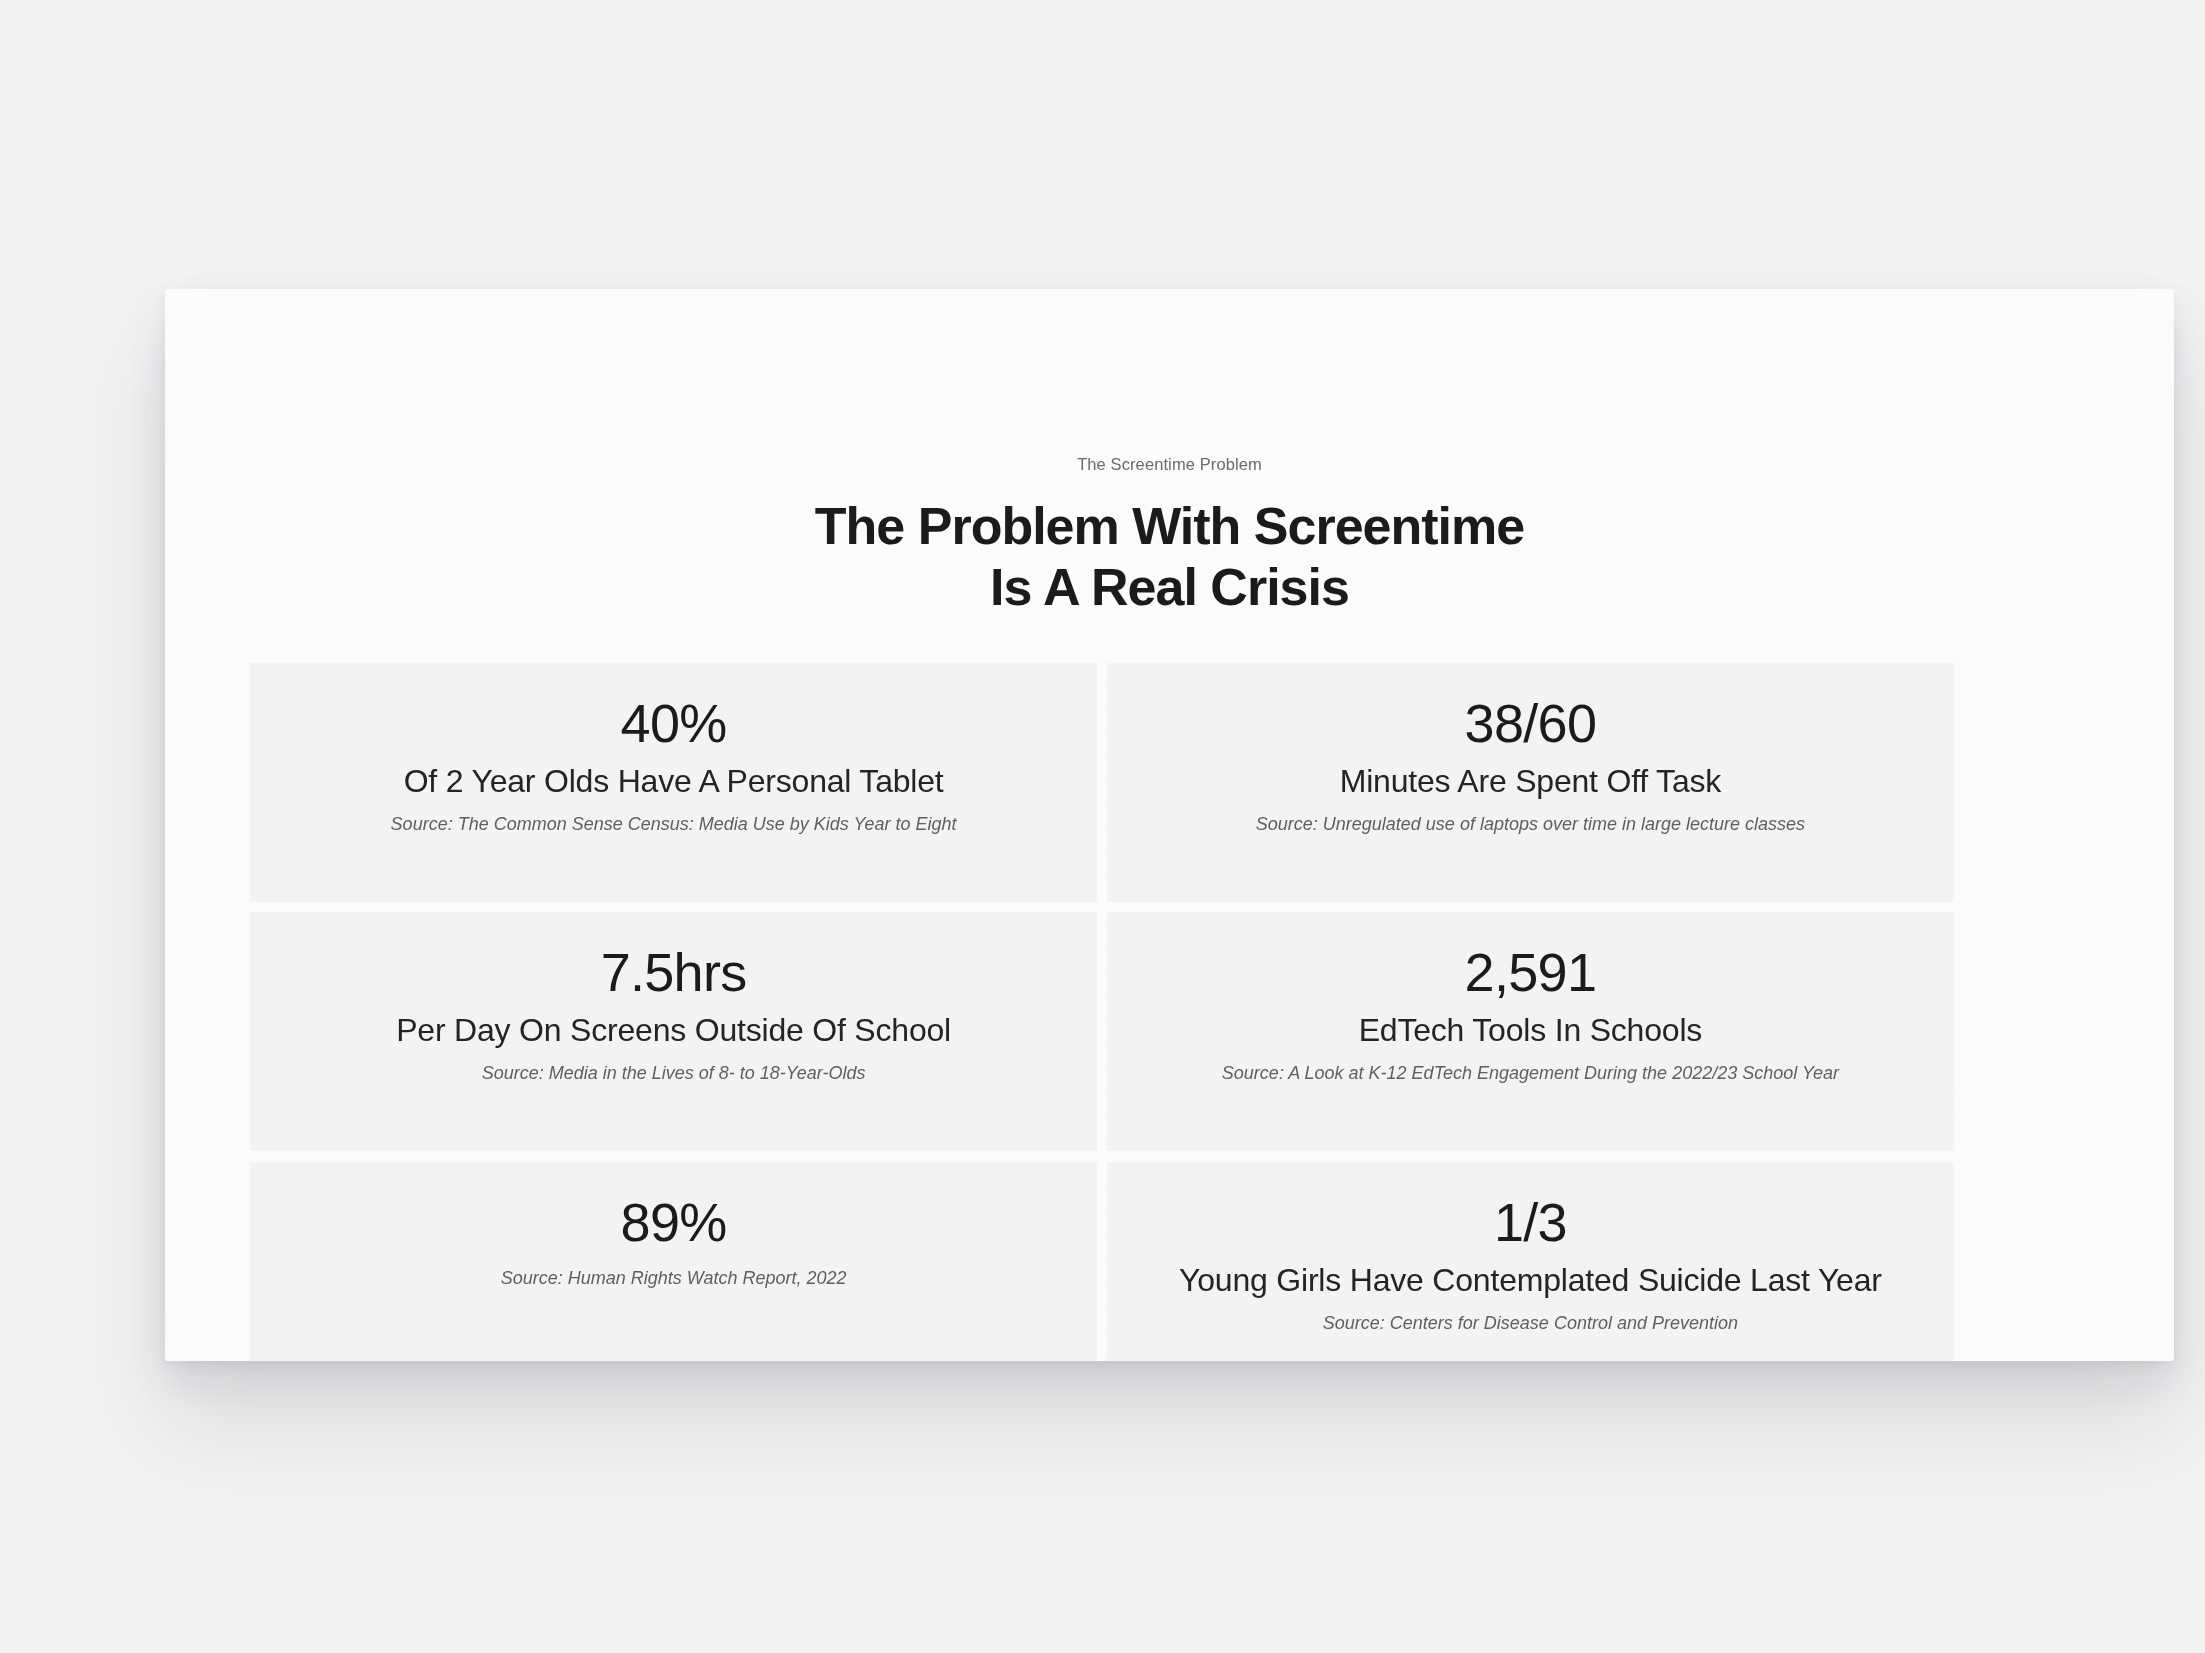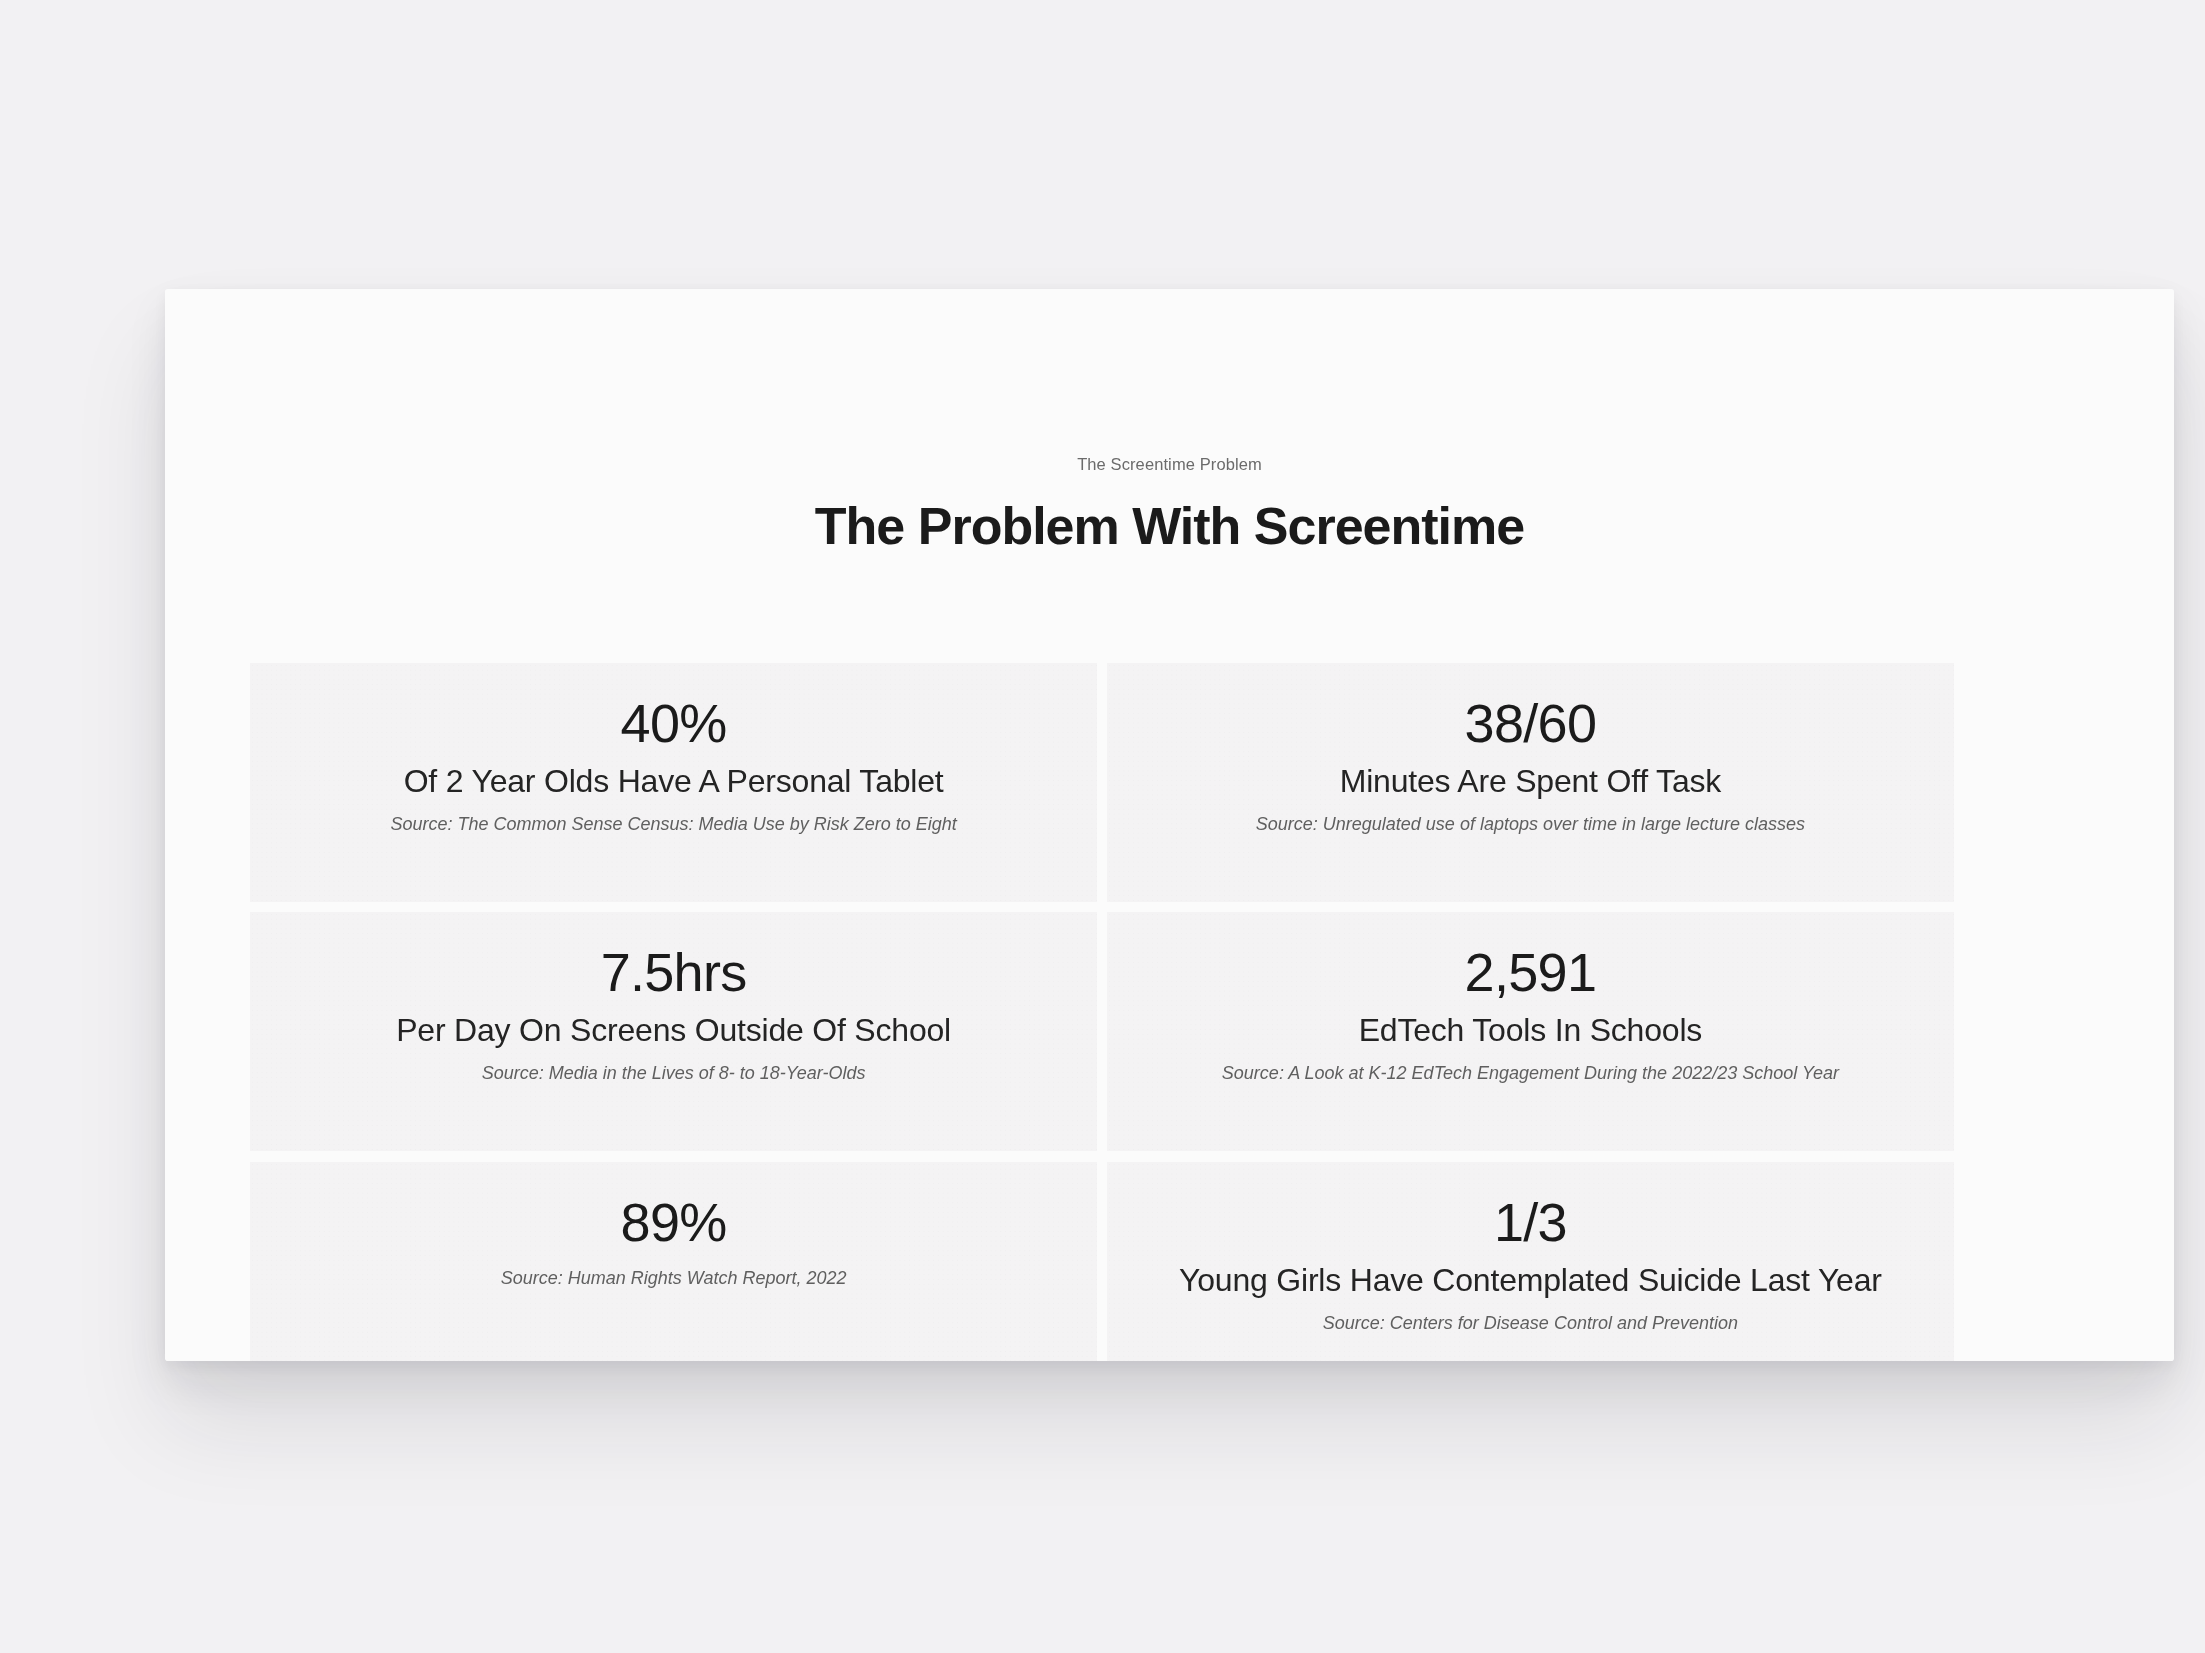--- a/index.html
+++ b/index.html
@@ -95,28 +95,29 @@
 </style>
 </head>
 <body>
 
 <div class="slide">
 
   <div class="eyebrow">The Screentime Problem</div>
 
   <h1 class="title">
     <span class="title-line">The Problem With Screentime</span>
+    <span class="title-line">Is A Real Crisis</span>
   </h1>
 
   <div class="stats-grid">
 
     <div class="card">
       <div class="value">40%</div>
       <div class="label">Of 2 Year Olds Have A Personal Tablet</div>
-      <div class="source">Source: The Common Sense Census: Media Use by Risk Zero to Eight</div>
+      <div class="source">Source: The Common Sense Census: Media Use by Kids Year to Eight</div>
     </div>
 
     <div class="card">
       <div class="value">38/60</div>
       <div class="label">Minutes Are Spent Off Task</div>
       <div class="source">Source: Unregulated use of laptops over time in large lecture classes</div>
     </div>
 
     <div class="card">
       <div class="value">7.5hrs</div>

